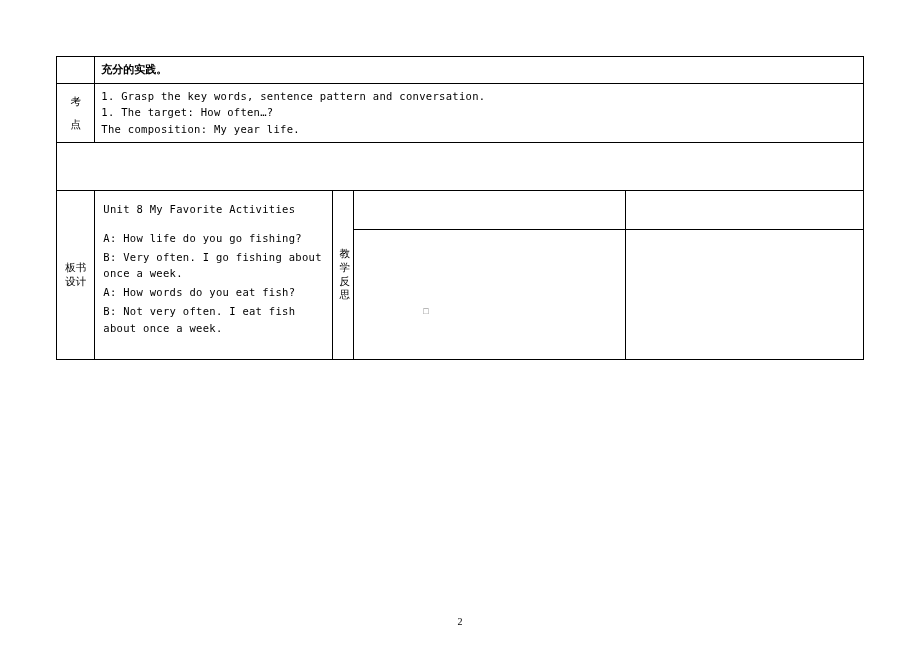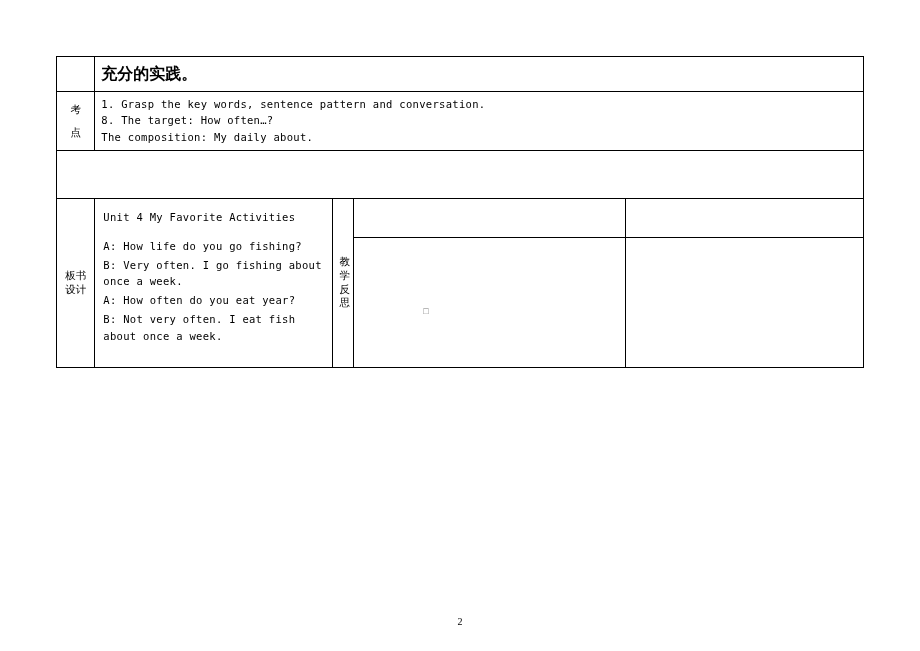--- a/index.html
+++ b/index.html
@@ -35,21 +35,21 @@
     .label-cell .ch {
       display: block;
       line-height: 2.2;
     }
     .label-cell .ch2 {
       display: block;
       line-height: 1.3;
     }
     .bold-text {
       font-weight: bold;
-      font-size: 16px;
+      font-size: 11px;
     }
     .mono {
       font-family: "SimSun", "宋体", monospace;
       letter-spacing: 0.3px;
       margin-left: 31px;
     }
     .page-number {
       position: absolute;
       bottom: 24px;
       left: 50%;
@@ -92,41 +92,41 @@
     <td colspan="4" class="bold-text">充分的实践。</td>
   </tr>
 
   <tr>
     <td class="label-cell">
       <span class="ch">考</span>
       <span class="ch">点</span>
     </td>
     <td colspan="4" class="mono">
       <div>1. Grasp the key words, sentence pattern and conversation.</div>
-      <div>8. The target: How often…?</div>
-      <div>The composition: My daily about.</div>
+      <div>1. The target: How often…?</div>
+      <div>The composition: My year life.</div>
     </td>
   </tr>
 
   <tr>
     <td colspan="5" style="height:48px"></td>
   </tr>
 
   <tr>
     <td rowspan="2" class="label-cell">
       <span class="ch2">板书</span>
       <span class="ch2">设计</span>
     </td>
     <td rowspan="2" class="mono">
       <div class="board-content">
-        <p>Unit 4 My Favorite Activities</p>
+        <p>Unit 8 My Favorite Activities</p>
         <div class="spacer"></div>
         <p>A: How life do you go fishing?</p>
         <p>B: Very often. I go fishing about once a week.</p>
-        <p>A: How often do you eat year?</p>
+        <p>A: How words do you eat fish?</p>
         <p>B: Not very often. I eat fish about once a week.</p>
         <div class="spacer"></div>
       </div>
     </td>
     <td rowspan="2" class="label-cell">
       <span class="ch2">教</span>
       <span class="ch2">学</span>
       <span class="ch2">反</span>
       <span class="ch2">思</span>
     </td>

